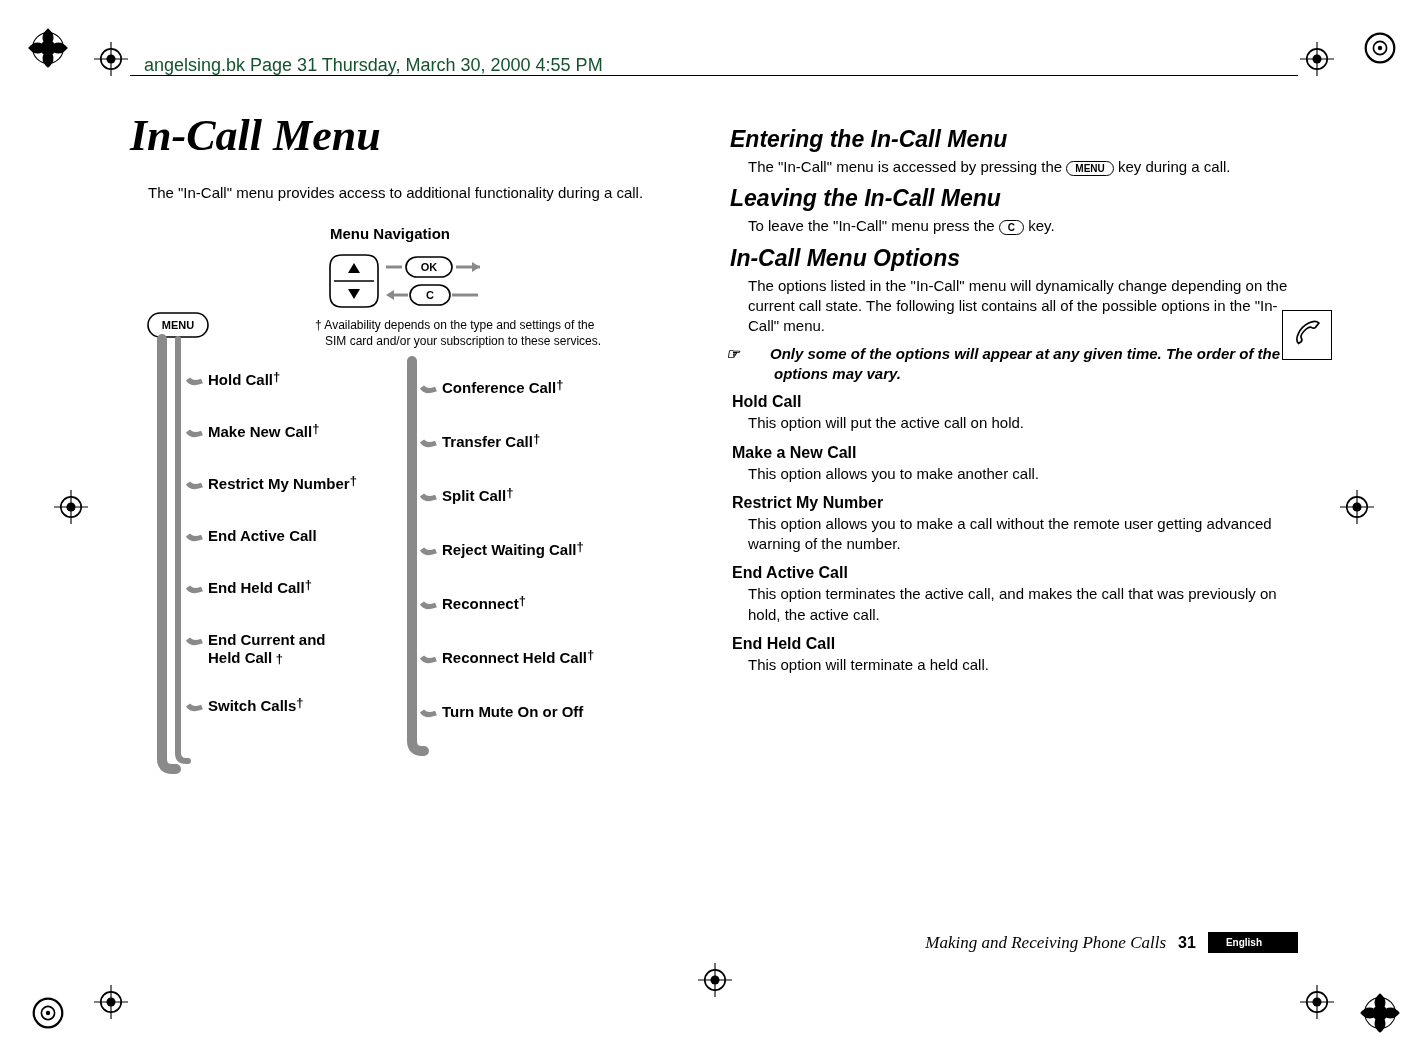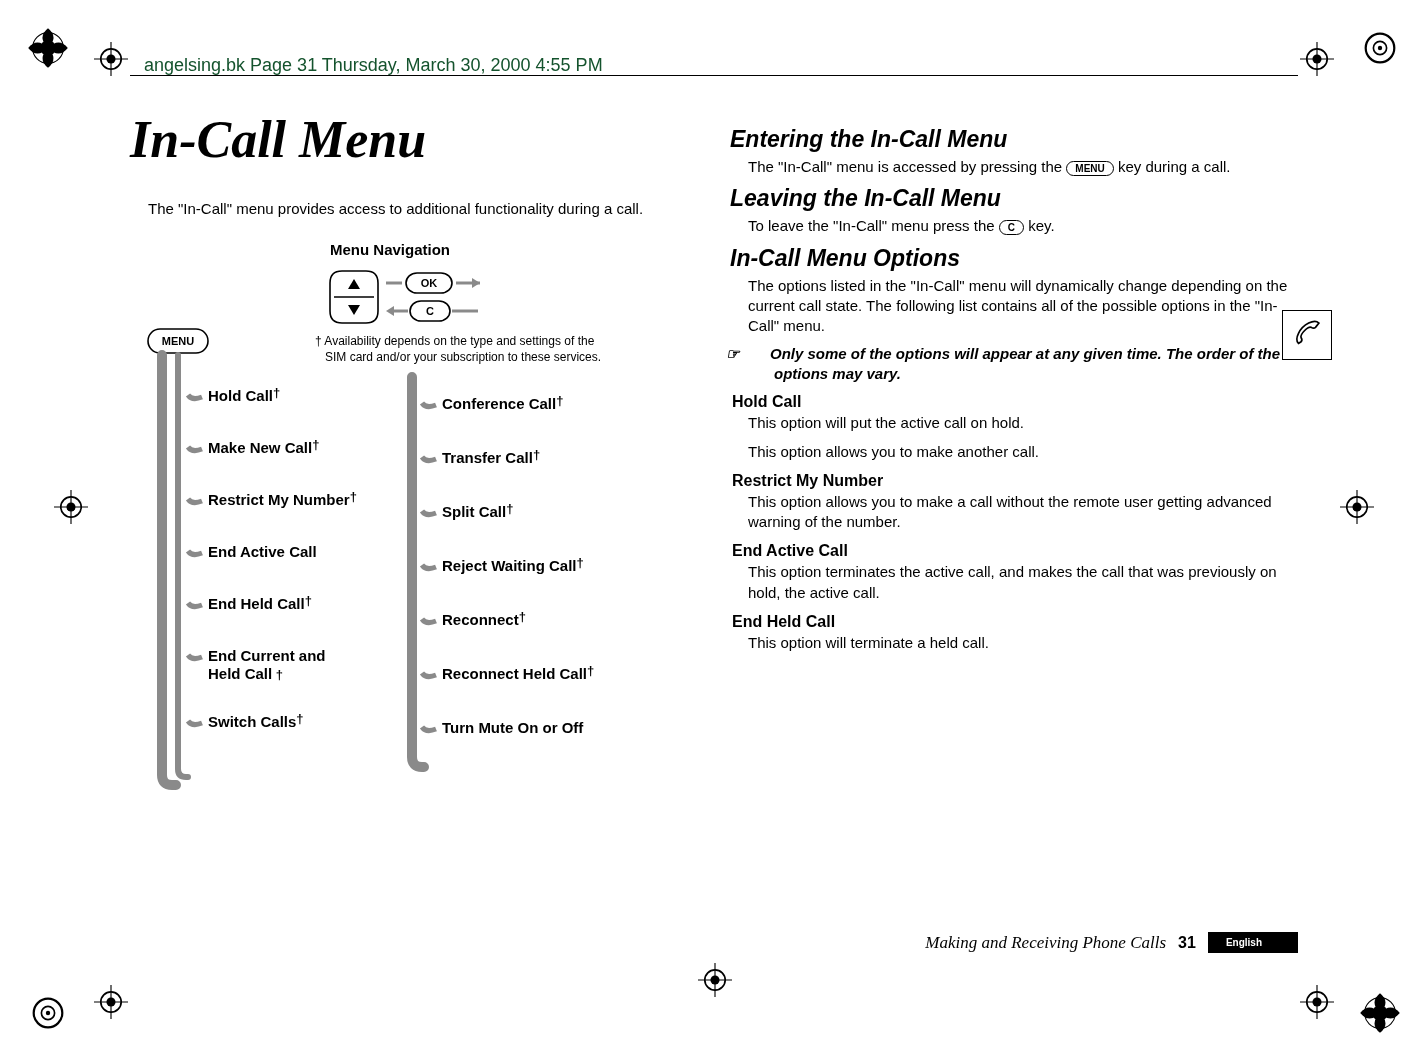--- a/index.html
+++ b/index.html
@@ -53,22 +53,22 @@
     flex: 1 1 50%;
   }
   .col-right {
     flex: 1 1 50%;
     margin-top: 8px;
   }
   h1.section-title {
     font-family: "Times New Roman", serif;
     font-style: italic;
     font-weight: bold;
-    font-size: 52px;
-    margin-bottom: 30px;
+    font-size: 44px;
+    margin-bottom: 22px;
   }
   p.body {
     font-size: 15px;
     font-weight: 300;
     line-height: 1.35;
     margin-left: 18px;
     margin-bottom: 8px;
   }
   .diagram {
     margin-top: 18px;
@@ -342,20 +342,21 @@
 
     <h2 class="heading-blue">In-Call Menu Options</h2>
     <p class="body">The options listed in the "In-Call" menu will dynamically change depending on the current call state. The following list contains all of the possible options in the "In-Call" menu.</p>
     <p class="note">
       <span class="note-icon">☞</span><span>Only some of the options will appear at any given time. The order of the options may vary.</span>
     </p>
 
     <div id="option-list">
         <h3 class="sub">Hold Call</h3>
         <p class="body">This option will put the active call on hold.</p>
+        <h3 class="sub">Make a New Call</h3>
         <p class="body">This option allows you to make another call.</p>
         <h3 class="sub">Restrict My Number</h3>
         <p class="body">This option allows you to make a call without the remote user getting advanced warning of the number.</p>
         <h3 class="sub">End Active Call</h3>
         <p class="body">This option terminates the active call, and makes the call that was previously on hold, the active call.</p>
         <h3 class="sub">End Held Call</h3>
         <p class="body">This option will terminate a held call.</p>
       </div>
   </div>
 </div>

